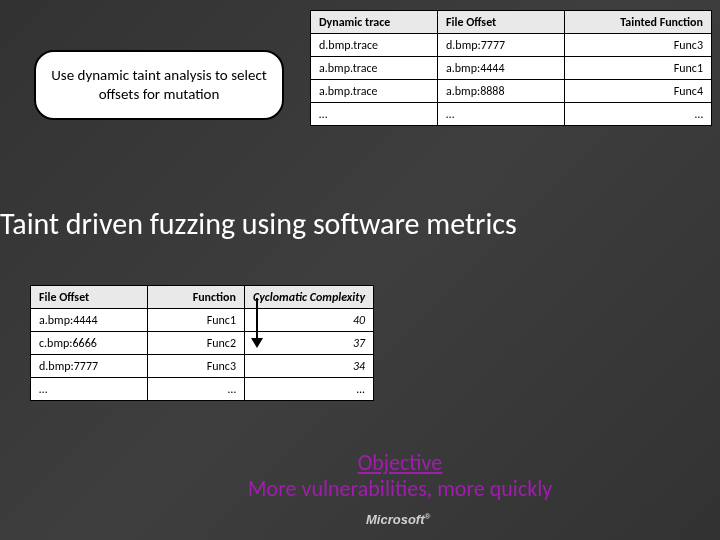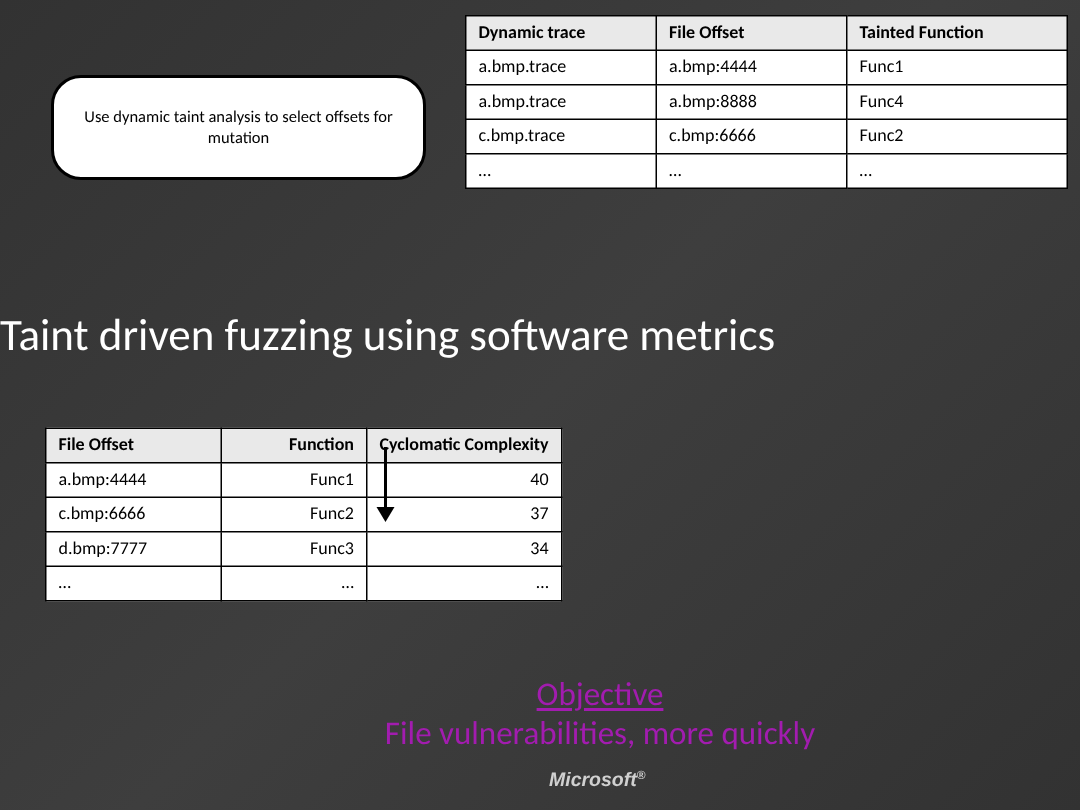--- a/index.html
+++ b/index.html
@@ -16,21 +16,21 @@
     position: relative;
     width: 720px;
     height: 540px;
   }
   .callout {
     background: #fff;
     border: 2px solid #000;
     border-radius: 20px;
     padding: 10px 14px;
     text-align: center;
-    font-size: 11px;
+    font-size: 15px;
     line-height: 1.25;
     color: #000;
     position: absolute;
     box-sizing: border-box;
   }
   .callout-top {
     left: 34px;
     top: 50px;
     width: 250px;
     height: 70px;
@@ -61,29 +61,29 @@
   table th {
     background: #e9e9e9;
     font-weight: bold;
   }
   .tbl-top {
     left: 310px;
     top: 10px;
   }
   .tbl-top th:nth-child(1), .tbl-top td:nth-child(1) { text-align: left; width: 110px; }
   .tbl-top th:nth-child(2), .tbl-top td:nth-child(2) { text-align: left; width: 110px; }
-  .tbl-top th:nth-child(3), .tbl-top td:nth-child(3) { text-align: left; width: 130px; }
+  .tbl-top th:nth-child(3), .tbl-top td:nth-child(3) { text-align: right; width: 130px; }
   .tbl-mid {
     left: 30px;
     top: 285px;
   }
   .tbl-mid th, .tbl-mid td { text-align: right; }
   .tbl-mid th:nth-child(1), .tbl-mid td:nth-child(1) { text-align: left; width: 100px; }
   .tbl-mid th:nth-child(2), .tbl-mid td:nth-child(2) { width: 80px; }
-  .tbl-mid th:nth-child(3), .tbl-mid td:nth-child(3) { width: 90px; }
+  .tbl-mid th:nth-child(3), .tbl-mid td:nth-child(3) { width: 90px; font-style: italic; }
   .title {
     position: absolute;
     left: 0;
     right: 0;
     top: 205px;
     text-align: left;
     color: #fff;
     font-size: 30px;
     font-weight: 400;
   }
@@ -131,33 +131,33 @@
   <table class="tbl-top">
     <thead>
         <tr>
       <th>Dynamic trace</th>
       <th>File Offset</th>
       <th>Tainted Function</th>
     </tr>
       </thead>
     <tbody>
         <tr>
+          <td>d.bmp.trace</td>
+          <td>d.bmp:7777</td>
+          <td>Func3</td>
+        </tr>
+        <tr>
           <td>a.bmp.trace</td>
           <td>a.bmp:4444</td>
           <td>Func1</td>
         </tr>
         <tr>
           <td>a.bmp.trace</td>
           <td>a.bmp:8888</td>
           <td>Func4</td>
-        </tr>
-        <tr>
-          <td>c.bmp.trace</td>
-          <td>c.bmp:6666</td>
-          <td>Func2</td>
         </tr>
         <tr>
           <td>…</td>
           <td>…</td>
           <td>…</td>
         </tr>
       </tbody>
   </table>
 
   <div class="title">Taint driven fuzzing using software metrics</div>
@@ -195,20 +195,20 @@
   </table>
 
   <svg class="arrow" viewBox="0 0 14 50">
     <line x1="7" y1="0" x2="7" y2="42" stroke="#000" stroke-width="2"></line>
     <polygon points="7,50 1,40 13,40" fill="#000"></polygon>
   </svg>
 
 
   <div class="objective">
     <span class="underline">Objective</span><br>
-    <span>File vulnerabilities, more quickly</span>
+    <span>More vulnerabilities, more quickly</span>
   </div>
 
   <div class="logo">
     <span>Microsoft</span><sup>®</sup>
   </div>
 
 </div>
 
 </body></html>

